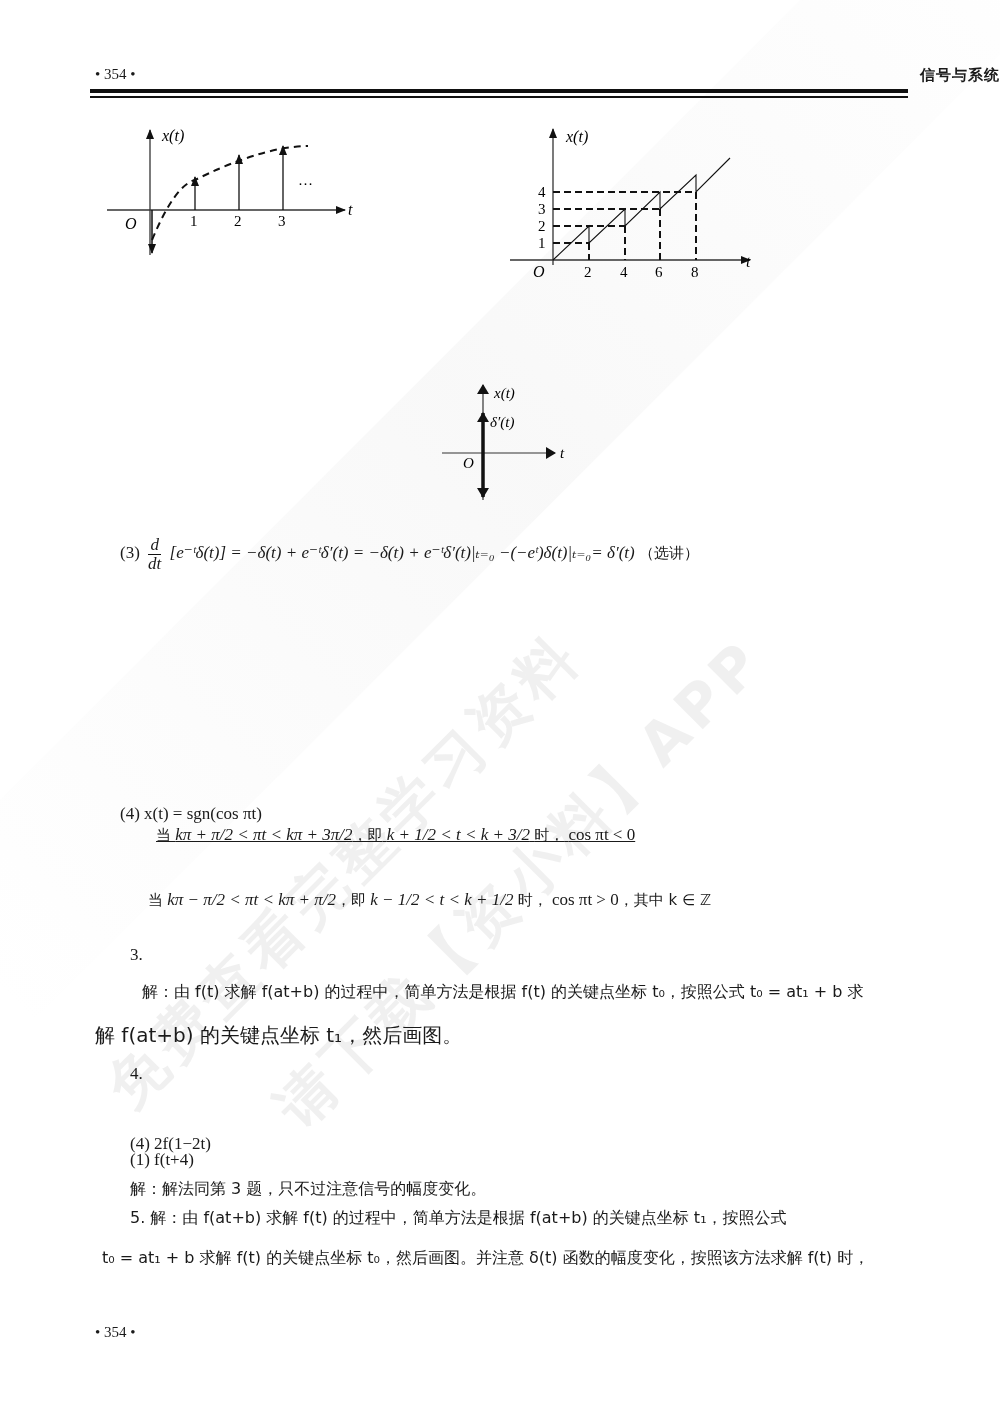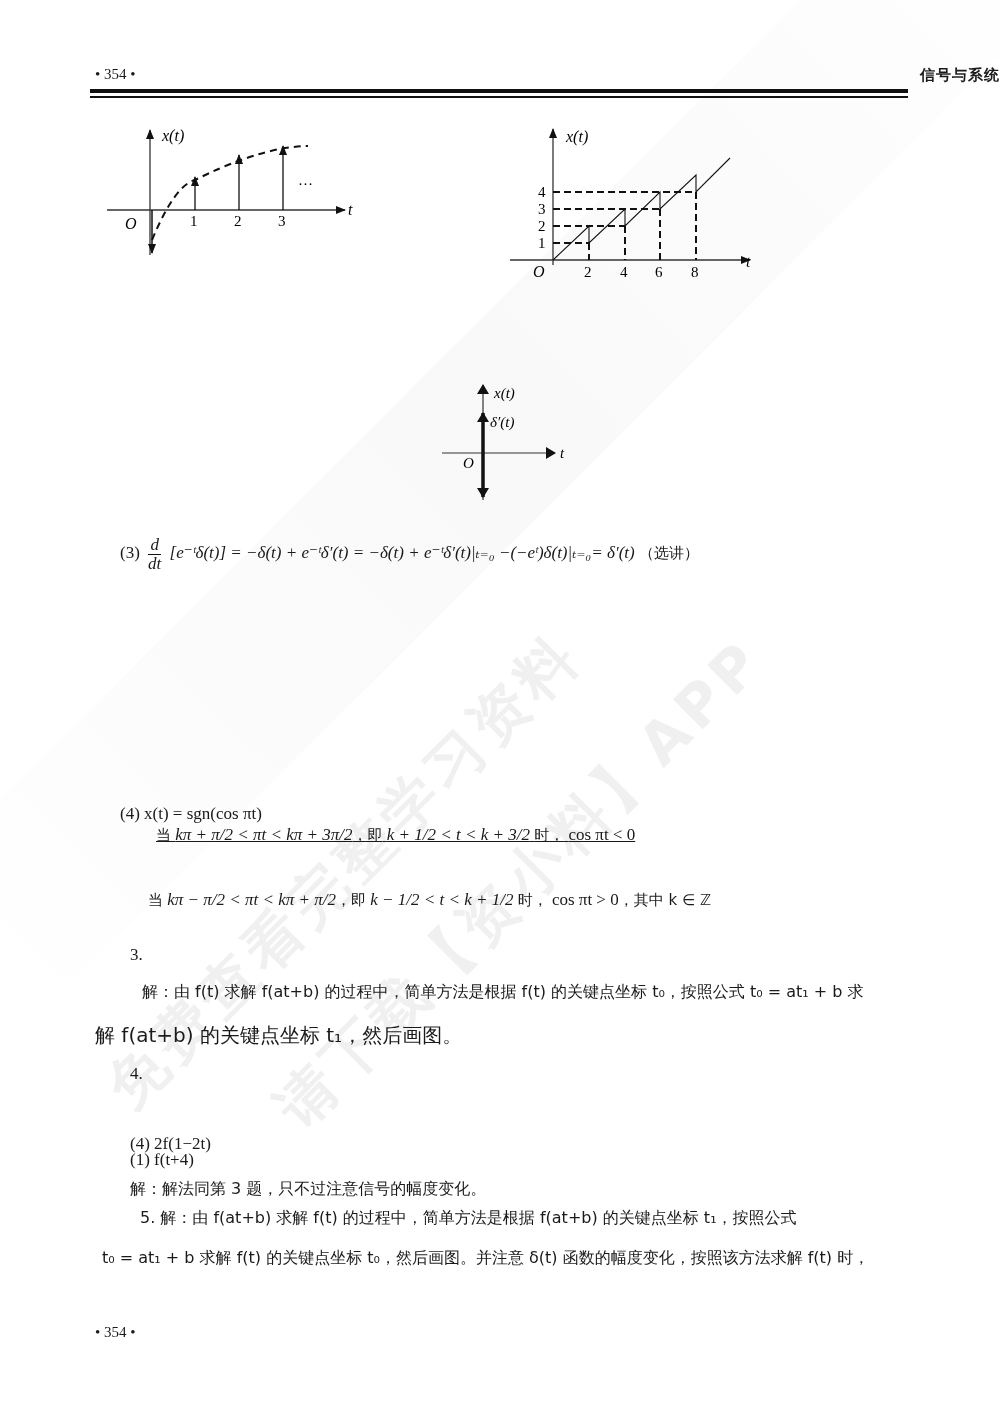--- a/index.html
+++ b/index.html
@@ -143,16 +143,16 @@
 
 <div class="abs line" style="left:130px; top:945px;">3.</div>
 <div class="abs line cjk" style="left:142px; top:982px; font-size:16px;">解：由 f(t) 求解 f(at+b) 的过程中，简单方法是根据 f(t) 的关键点坐标 t₀，按照公式 t₀ = at₁ + b 求</div>
 <div class="abs line cjk" style="left:95px; top:1022px; font-size:20px;">解 f(at+b) 的关键点坐标 t₁，然后画图。</div>
 
 <div class="abs line" style="left:130px; top:1064px;">4.</div>
 <div class="abs line" style="left:130px; top:1150px;">(1) f(t+4)</div>
 <div class="abs line" style="left:130px; top:1134px;">(4) 2f(1−2t)</div>
 <div class="abs line cjk" style="left:130px; top:1171px; font-size:16px;margin-top:8px;">解：解法同第 3 题，只不过注意信号的幅度变化。</div>
 
-<div class="abs line cjk" style="left:130px; top:1208px; font-size:16px;margin-left:10px;">5. 解：由 f(at+b) 求解 f(t) 的过程中，简单方法是根据 f(at+b) 的关键点坐标 t₁，按照公式</div>
+<div class="abs line cjk" style="left:130px; top:1208px; font-size:16px;">5. 解：由 f(at+b) 求解 f(t) 的过程中，简单方法是根据 f(at+b) 的关键点坐标 t₁，按照公式</div>
 <div class="abs line cjk" style="left:95px; top:1248px; font-size:16px;margin-left:7px;">t₀ = at₁ + b 求解 f(t) 的关键点坐标 t₀，然后画图。并注意 δ(t) 函数的幅度变化，按照该方法求解 f(t) 时，</div>
 
 <div class="abs foot-page">• 354 •</div>
 
 </body></html>

